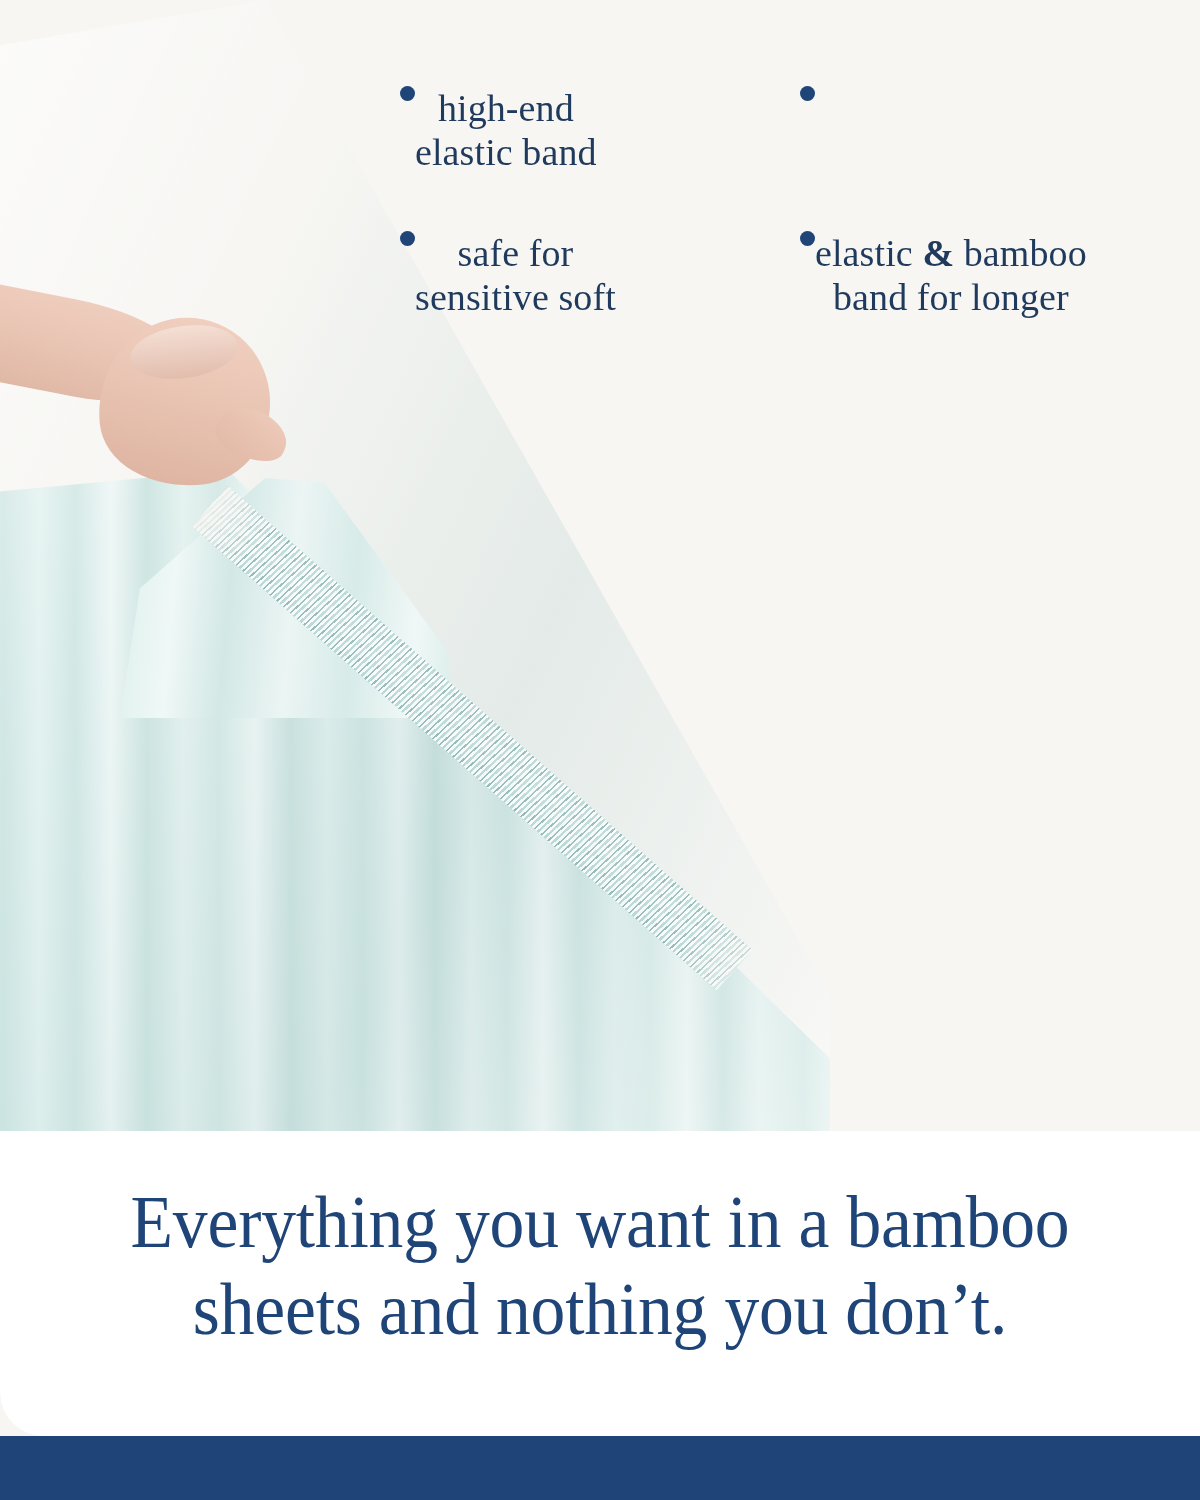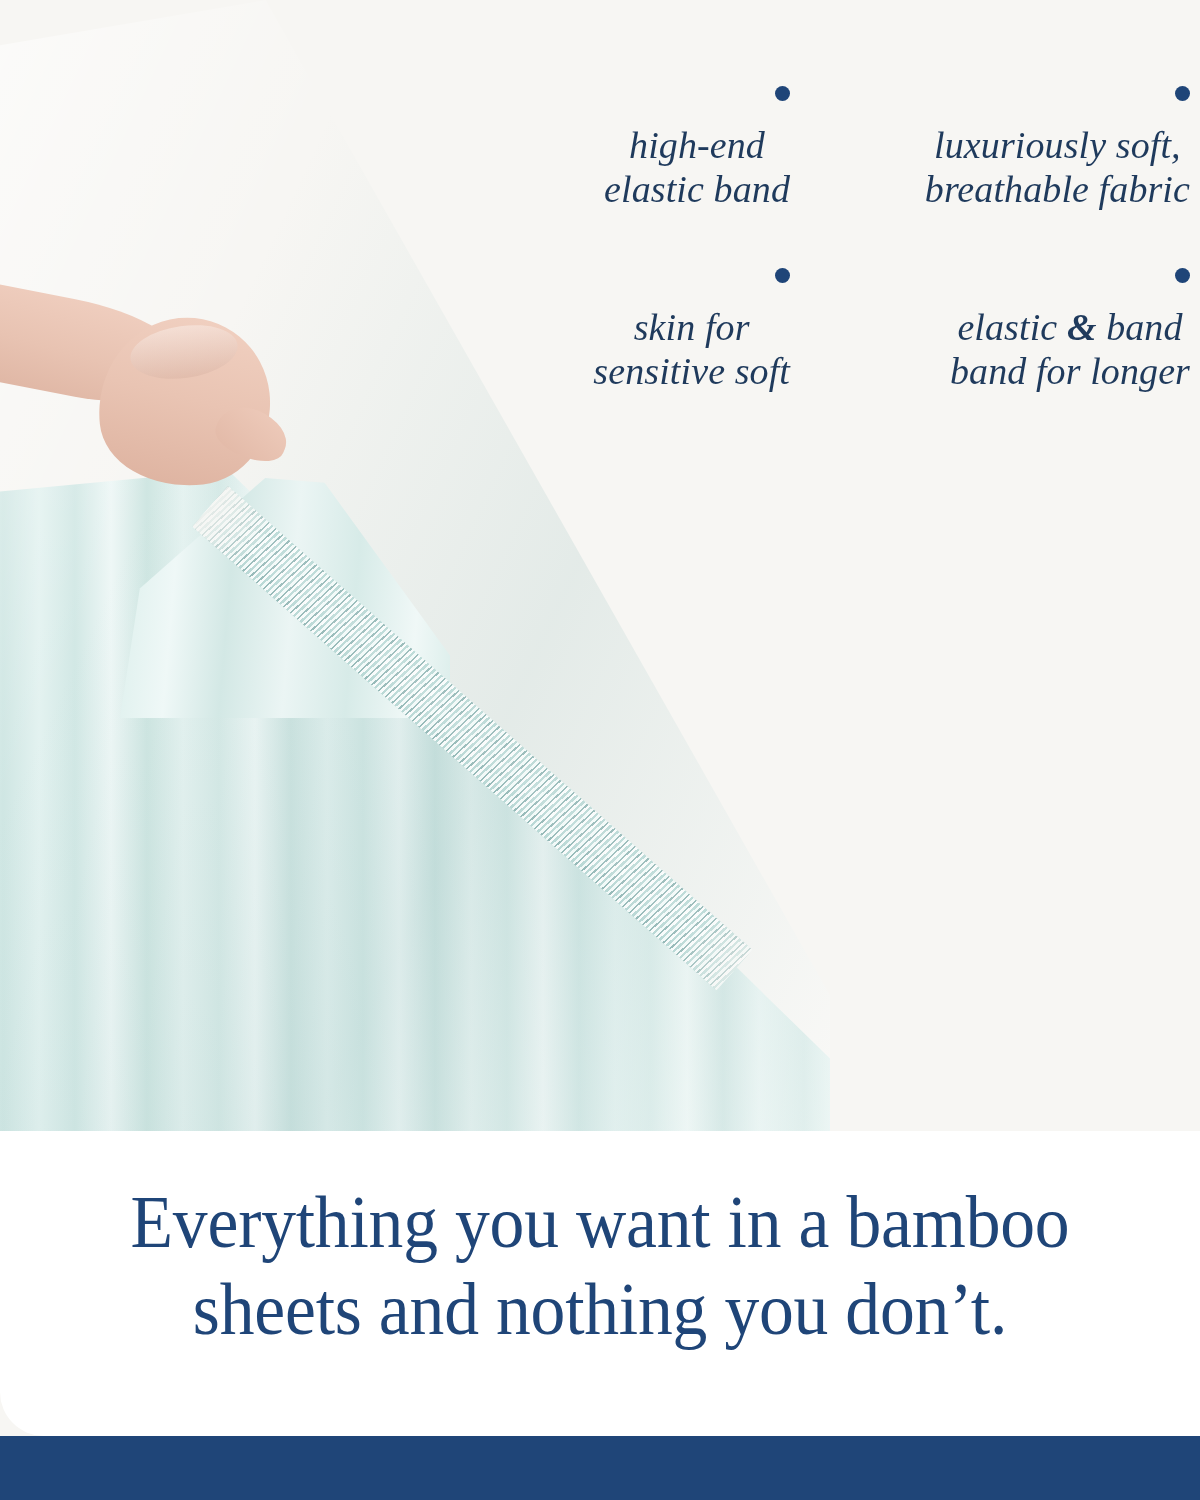--- a/index.html
+++ b/index.html
@@ -89,21 +89,21 @@
     border-radius:50%;
     transform:rotate(-8deg);
   }
 
   
   .features{
     position:absolute;left:400px;top:86px;width:790px;
     display:grid;grid-template-columns:1fr 1fr;
     row-gap:56px;column-gap:10px;
   }
-  .feature{display:flex;flex-direction:column;align-items:flex-end;font-style:italic;}
+  .feature{display:flex;flex-direction:row;align-items:flex-start;}
   .dot{
     width:15px;height:15px;border-radius:50%;
     background:#1f4578;margin-bottom:22px;flex:none;
   }
   .feature-text{
     color:#1f3a5c;
     font-size:38px;line-height:1.17;
     text-align:center;letter-spacing:.1px;
     white-space:pre-line;
   }
@@ -157,34 +157,32 @@
   <div class="features">
 
     <div class="feature">
       <span class="dot"></span>
       <div class="feature-text"><span>high-end</span>
 <span>elastic band</span></div>
     </div>
 
     <div class="feature">
       <span class="dot"></span>
-      <div class="feature-text"><span>luxuriously soft,</span>
-<span>breathable fabric</span></div>
     </div>
 
 
     <div class="feature">
       <span class="dot"></span>
-      <div class="feature-text"><span>skin for</span>
+      <div class="feature-text"><span>safe for</span>
 <span>sensitive soft</span></div>
     </div>
 
     <div class="feature">
       <span class="dot"></span>
-      <div class="feature-text"><span>elastic </span><span class="amp">&amp;</span><span> band</span>
+      <div class="feature-text"><span>elastic </span><span class="amp">&amp;</span><span> bamboo</span>
 <span>band for longer</span></div>
     </div>
 
 
   </div>
 
   <div class="card">
     <div class="headline"><span>Everything you want in a bamboo</span>
 <span>sheets and nothing you don’t.</span></div>
   </div>

